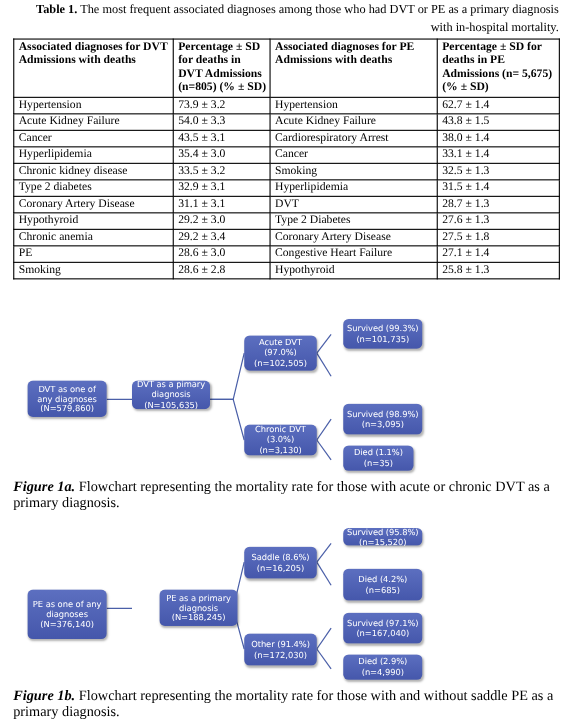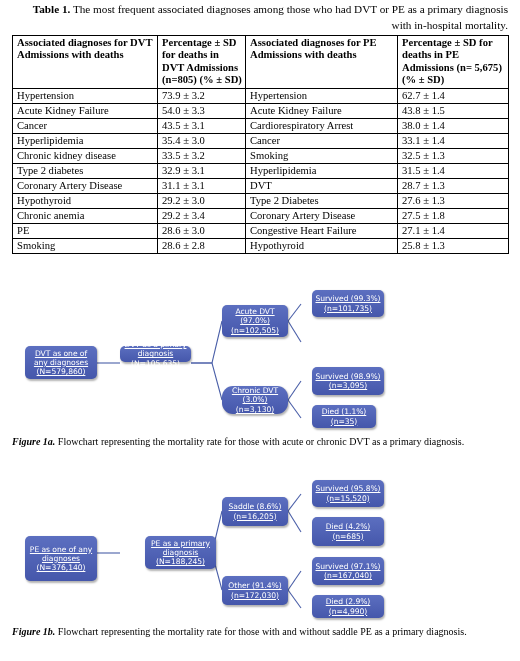--- a/index.html
+++ b/index.html
@@ -50,26 +50,26 @@
     font-family:"DejaVu Sans", sans-serif;
     font-size:7.6px;
     line-height:9.3px;
     text-align:center;
     display:flex;align-items:center;justify-content:center;
     box-shadow:1px 1.5px 2px rgba(0,0,0,0.30);
     box-sizing:border-box;
     padding:1px 2px;
     letter-spacing:-0.05px;
   }
-  .node span{display:block;width:100%;text-decoration:underline;}
+  .node span{display:block;width:100%;}
 
   
   .fig-caption{
     position:absolute;left:12px;width:496px;
-    font-size:10px;line-height:15.2px;text-align:left;
+    font-size:13px;line-height:15.2px;text-align:left;
   }
   .fig-caption i{font-weight:bold;font-style:italic;}
 </style>
 </head>
 <body>
 
 <div class="table-caption">
   <b>Table 1.</b><span> The most frequent associated diagnoses among those who had DVT or PE as a primary diagnosis with in-hospital mortality.</span>
 </div>
 
@@ -168,27 +168,27 @@
       <path d="M191,75 L212,75 L212,75 L222,112"></path>
       <path d="M288,33 L301,16"></path>
       <path d="M288,33 L301,54"></path>
       <path d="M288,112 L301,93"></path>
       <path d="M288,112 L301,130"></path>
     </g>
   </svg>
   <div class="node" style="left:25px;top:58px;width:72px;height:33px;">
       <span>DVT as one of any diagnoses (N=579,860)</span>
     </div>
-  <div class="node" style="left:120px;top:58px;width:71px;height:16px;justify-content:center;">
+  <div class="node" style="left:120px;top:58px;width:71px;height:26px;justify-content:center;">
       <span>DVT as a pimary diagnosis (N=105,635)</span>
     </div>
   <div class="node" style="left:222px;top:17px;width:66px;height:32px;">
       <span>Acute DVT (97.0%) (n=102,505)</span>
     </div>
-  <div class="node" style="left:222px;top:98px;width:66px;height:28px;border-radius:11px;">
+  <div class="node" style="left:222px;top:98px;width:66px;height:28px;">
       <span>Chronic DVT (3.0%) (n=3,130)</span>
     </div>
   <div class="node" style="left:312px;top:2px;width:72px;height:27px;">
       <span>Survived (99.3%) (n=101,735)</span>
     </div>
   <div class="node" style="left:312px;top:79px;width:72px;height:28px;">
       <span>Survived (98.9%) (n=3,095)</span>
     </div>
   <div class="node" style="left:312px;top:117px;width:64px;height:23px;">
       <span>Died (1.1%) (n=35)</span>
@@ -216,21 +216,21 @@
     </div>
   <div class="node" style="left:120px;top:58px;width:71px;height:33px;margin-left:25px;">
       <span>PE as a primary diagnosis (N=188,245)</span>
     </div>
   <div class="node" style="left:222px;top:19px;width:66px;height:29px;">
       <span>Saddle (8.6%) (n=16,205)</span>
     </div>
   <div class="node" style="left:222px;top:98px;width:66px;height:29px;">
       <span>Other (91.4%) (n=172,030)</span>
     </div>
-  <div class="node" style="left:312px;top:2px;width:72px;height:27px;">
+  <div class="node" style="left:312px;top:2px;width:72px;height:16px;">
       <span>Survived (95.8%) (n=15,520)</span>
     </div>
   <div class="node" style="left:312px;top:39px;width:72px;height:29px;">
       <span>Died (4.2%) (n=685)</span>
     </div>
   <div class="node" style="left:312px;top:79px;width:72px;height:28px;">
       <span>Survived (97.1%) (n=167,040)</span>
     </div>
   <div class="node" style="left:312px;top:117px;width:72px;height:23px;justify-content:center;">
       <span>Died (2.9%) (n=4,990)</span>

